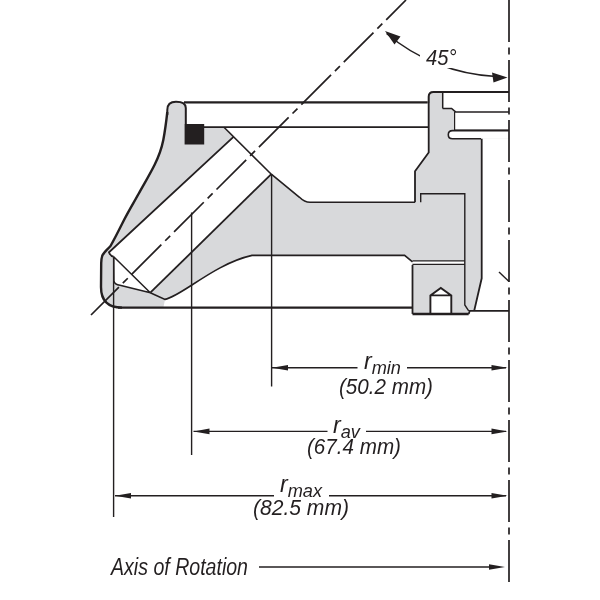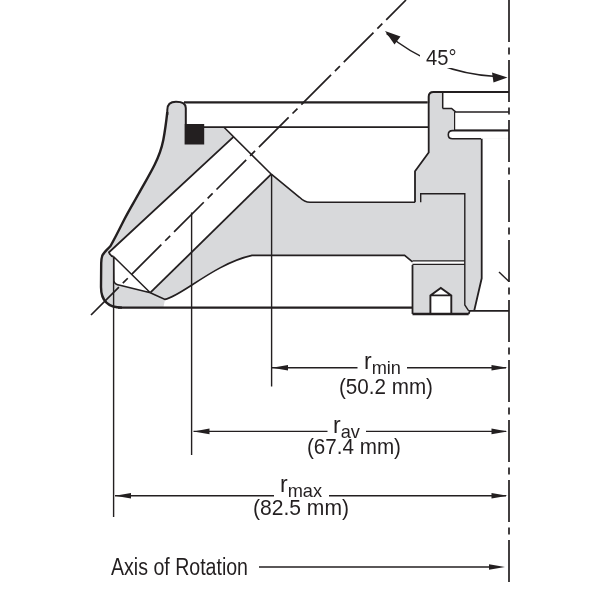--- a/index.html
+++ b/index.html
@@ -1,16 +1,16 @@
 <!DOCTYPE html>
 <html><head>
 <meta charset="utf-8">
 <style>
   html,body{margin:0;padding:0;background:#ffffff;}
-  #page{width:600px;height:584px;position:relative;background:#ffffff;overflow:hidden;}
+  #page{width:600px;height:584px;position:relative;background:#ffffff;overflow:hidden;font-style:italic;}
   text{font-family:"Liberation Sans", sans-serif; fill:#231f20;}
 </style>
 </head>
 <body>
 <div id="page">
 <svg width="600" height="600" viewBox="0 0 600 600" xmlns="http://www.w3.org/2000/svg">
 <defs></defs>
 <rect x="0" y="0" width="600" height="600" fill="#ffffff"></rect>
 
 <g id="body">

